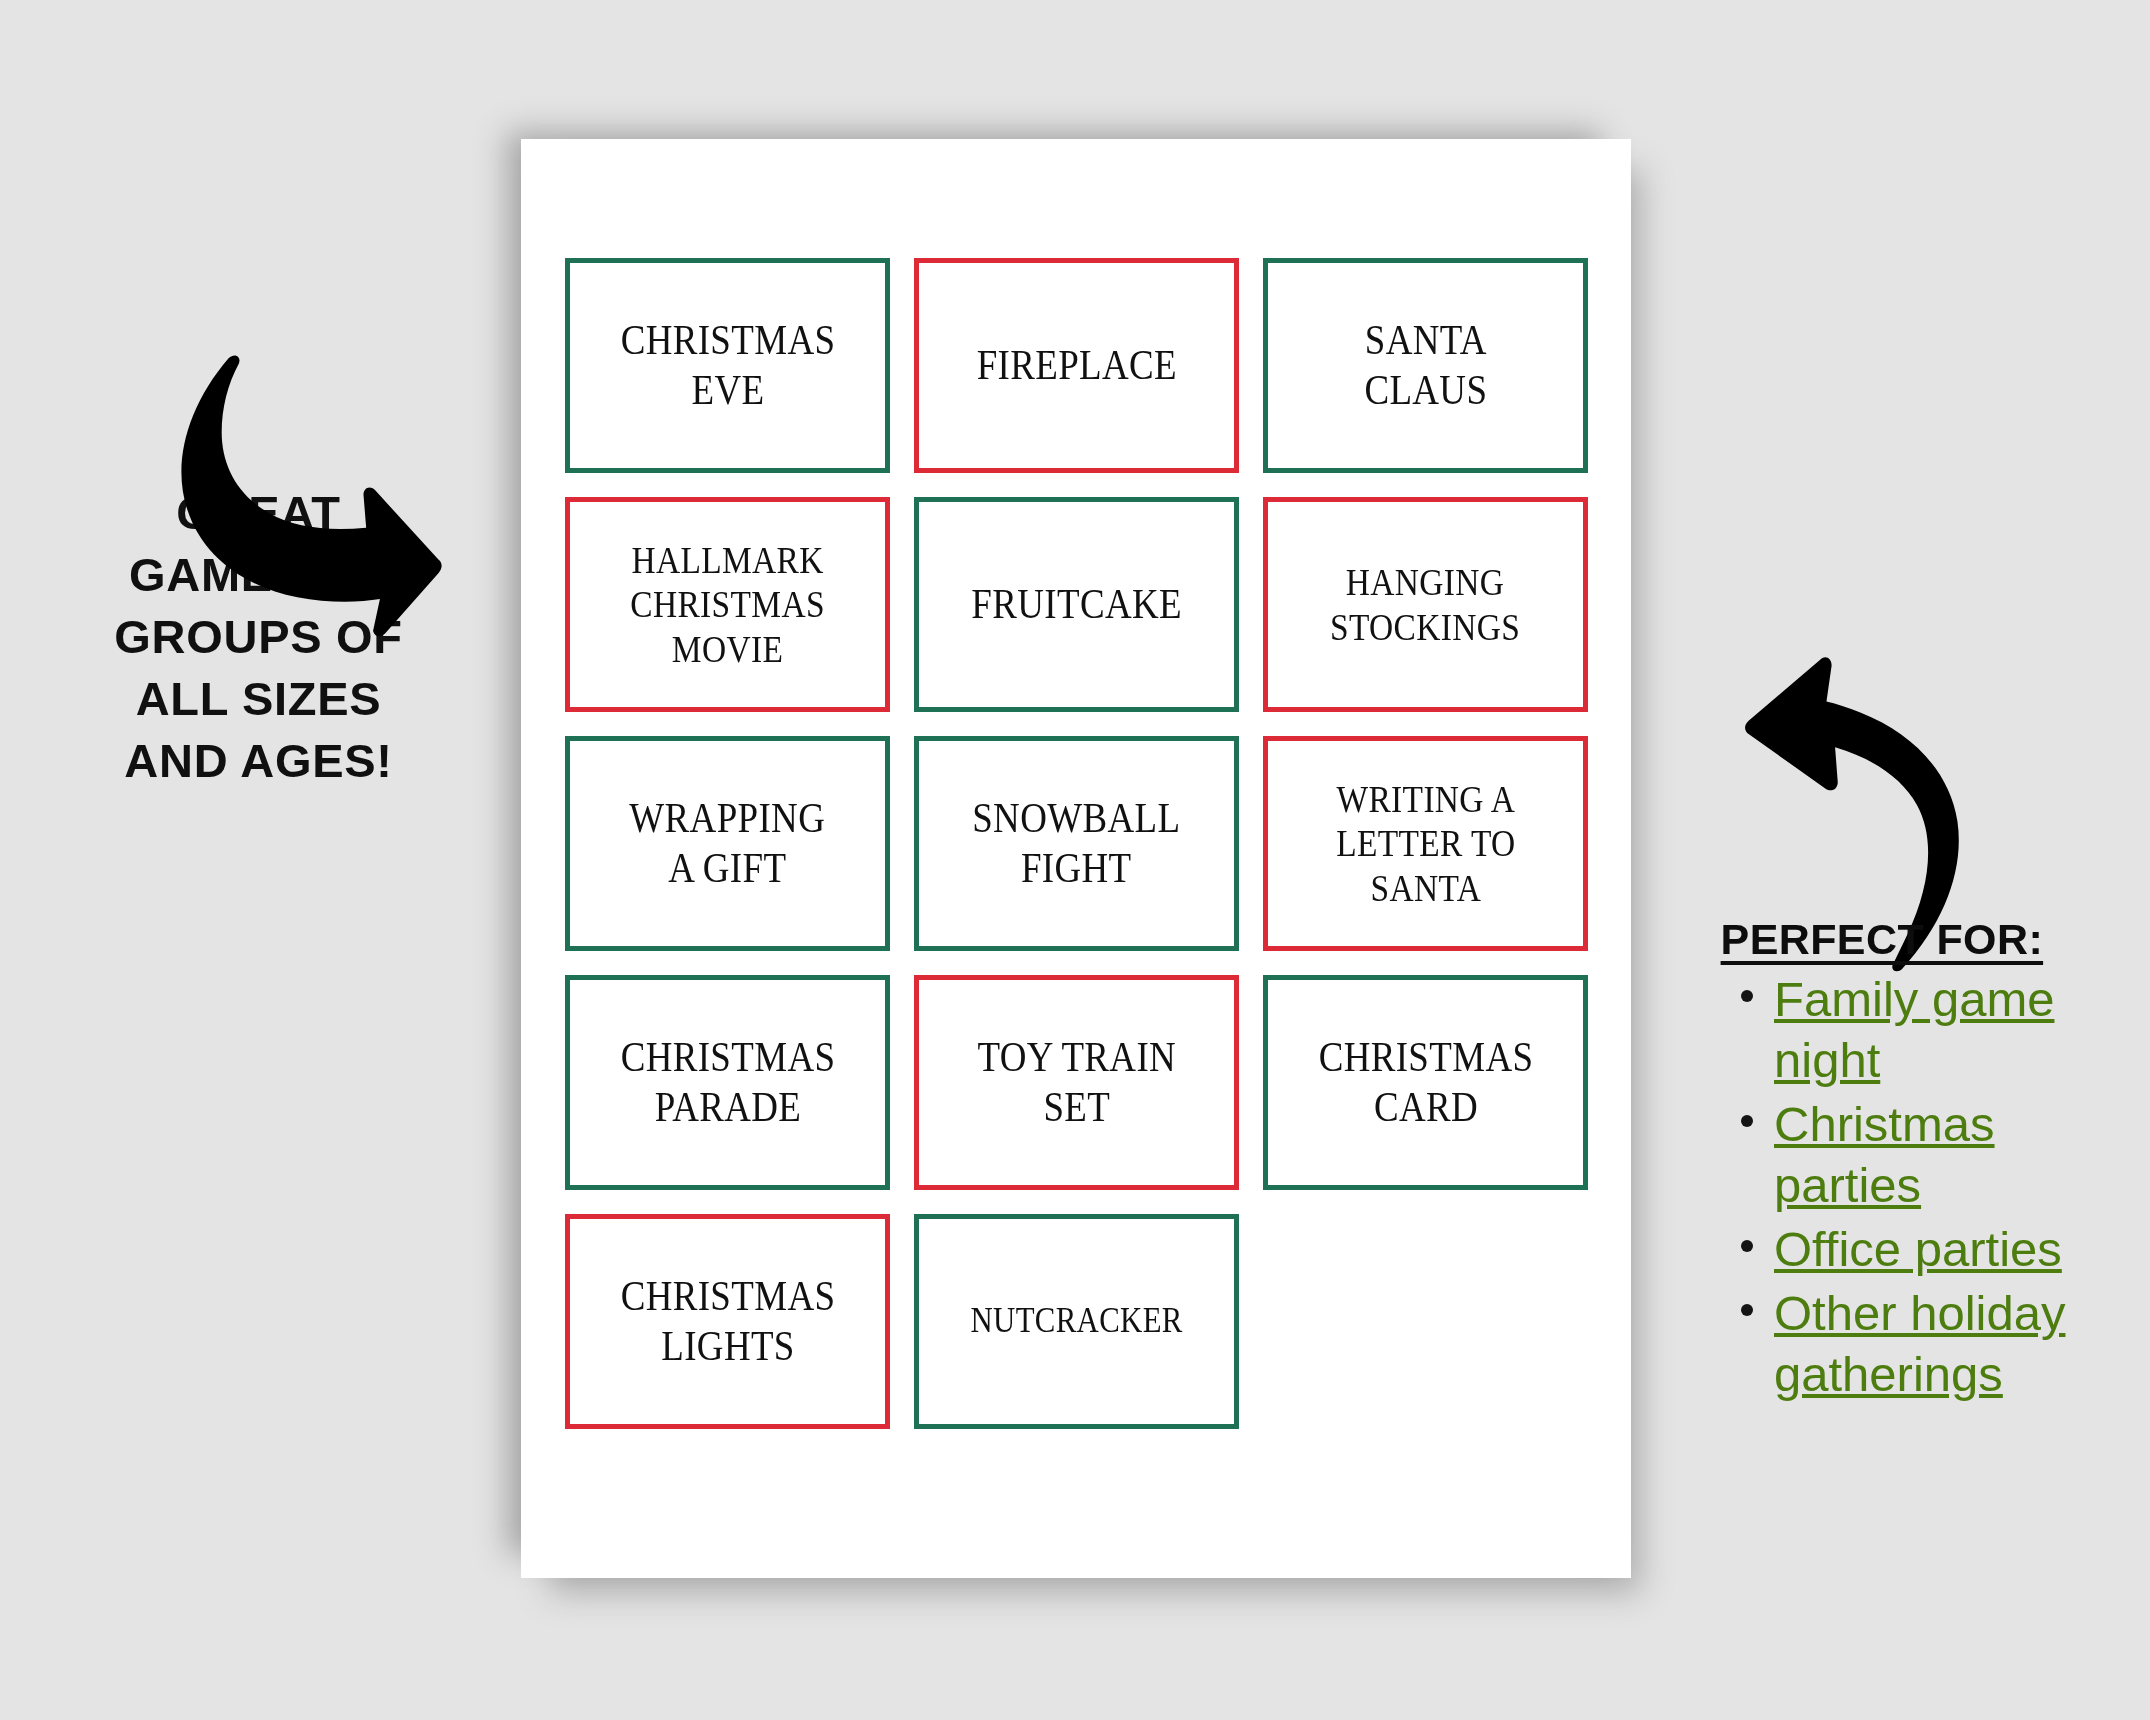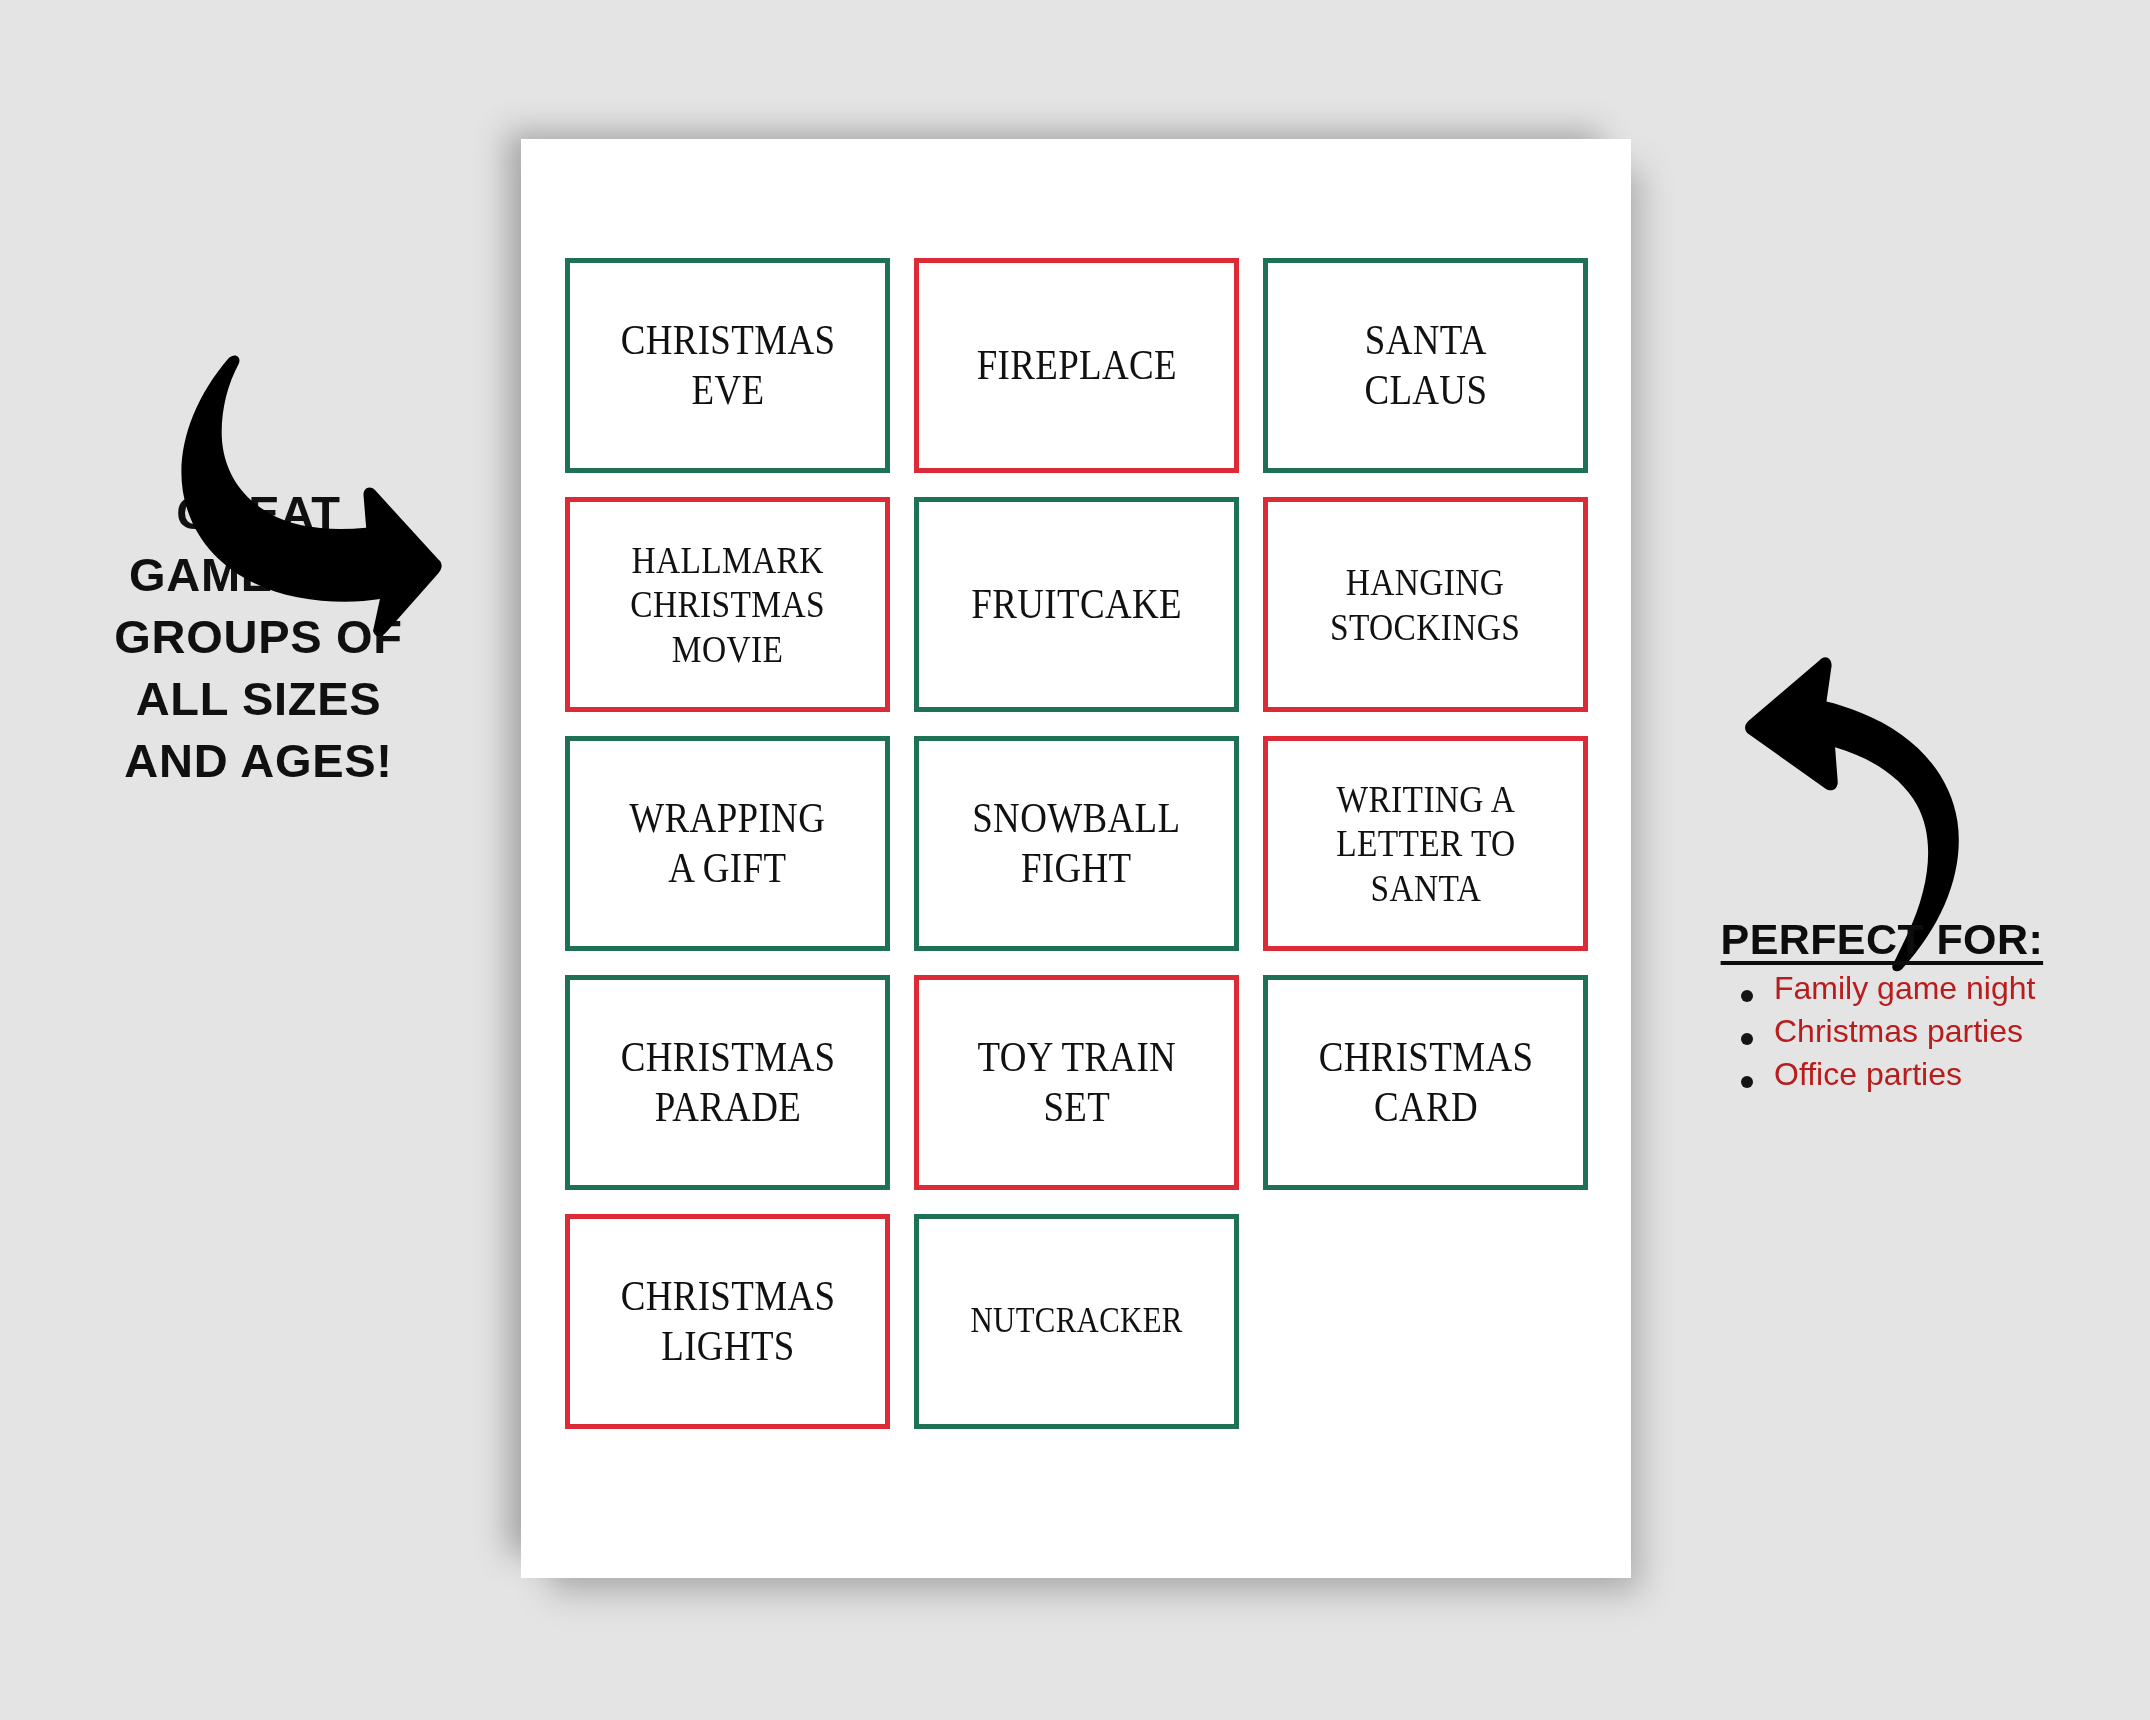--- a/index.html
+++ b/index.html
@@ -118,25 +118,26 @@
   }
   #perfect-for-list {
     list-style: none;
     margin: 0;
     padding: 0 0 0 24px;
   }
   #perfect-for-list li {
     position: relative;
     font-family: "Liberation Sans", sans-serif;
     font-weight: 400;
-    font-size: 32px;
+    font-size: 49px;
     line-height: 1.24;
-    color: #b91c1c;
+    color: #4d7c0f;
     padding-left: 38px;
     margin-bottom: 3.4px;
+    text-decoration: underline;
   }
   #perfect-for-list li::before {
     content: "";
     position: absolute;
     left: 5.2px;
     top: 20.6px;
     width: 12px;
     height: 12px;
     border-radius: 50%;
     background: #141414;
@@ -260,17 +261,18 @@
       C 186 358, 180 370, 175 380
       C 172 387, 180 391, 186 385 Z"></path>
   </svg>
 
   <div id="right-col">
     <div id="perfect-for-title">PERFECT FOR:</div>
     <ul id="perfect-for-list">
         <li>Family game night</li>
         <li>Christmas parties</li>
         <li>Office parties</li>
+        <li>Other holiday gatherings</li>
       </ul>
   </div>
 
 </div>
 
 
 </body></html>

